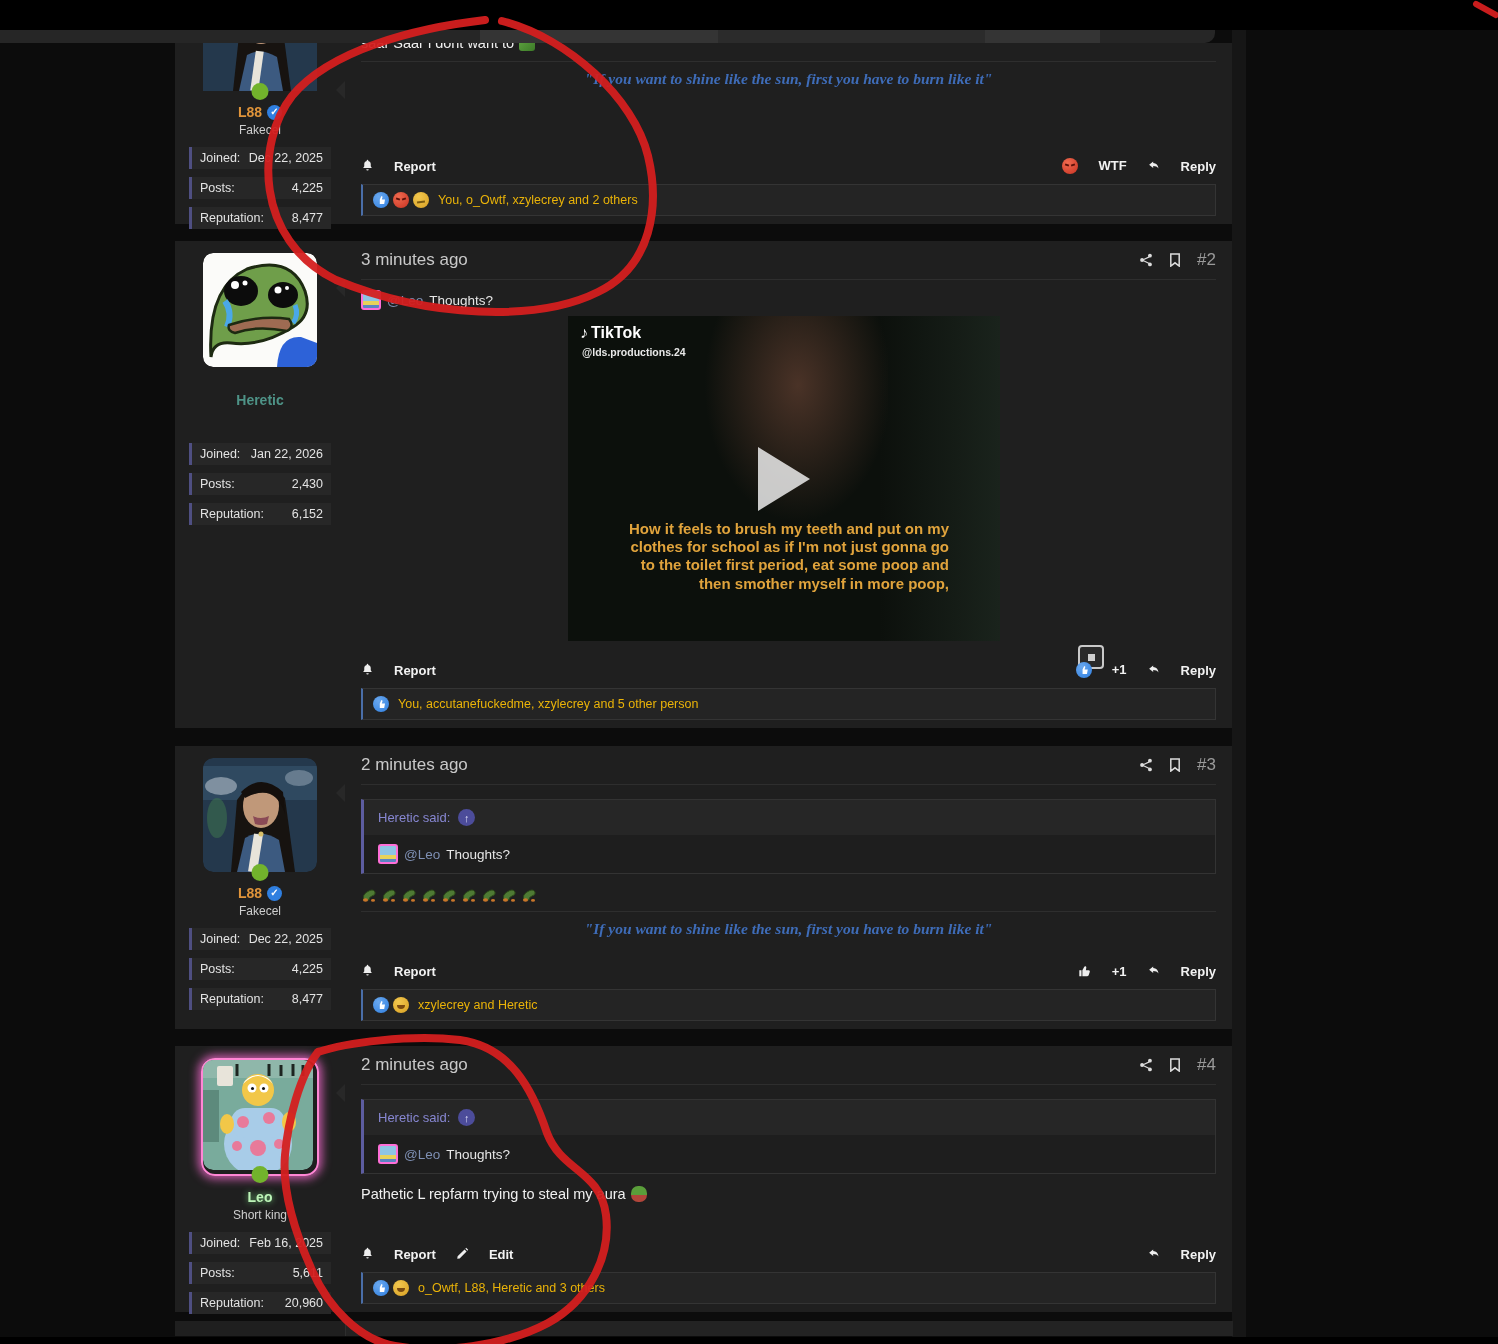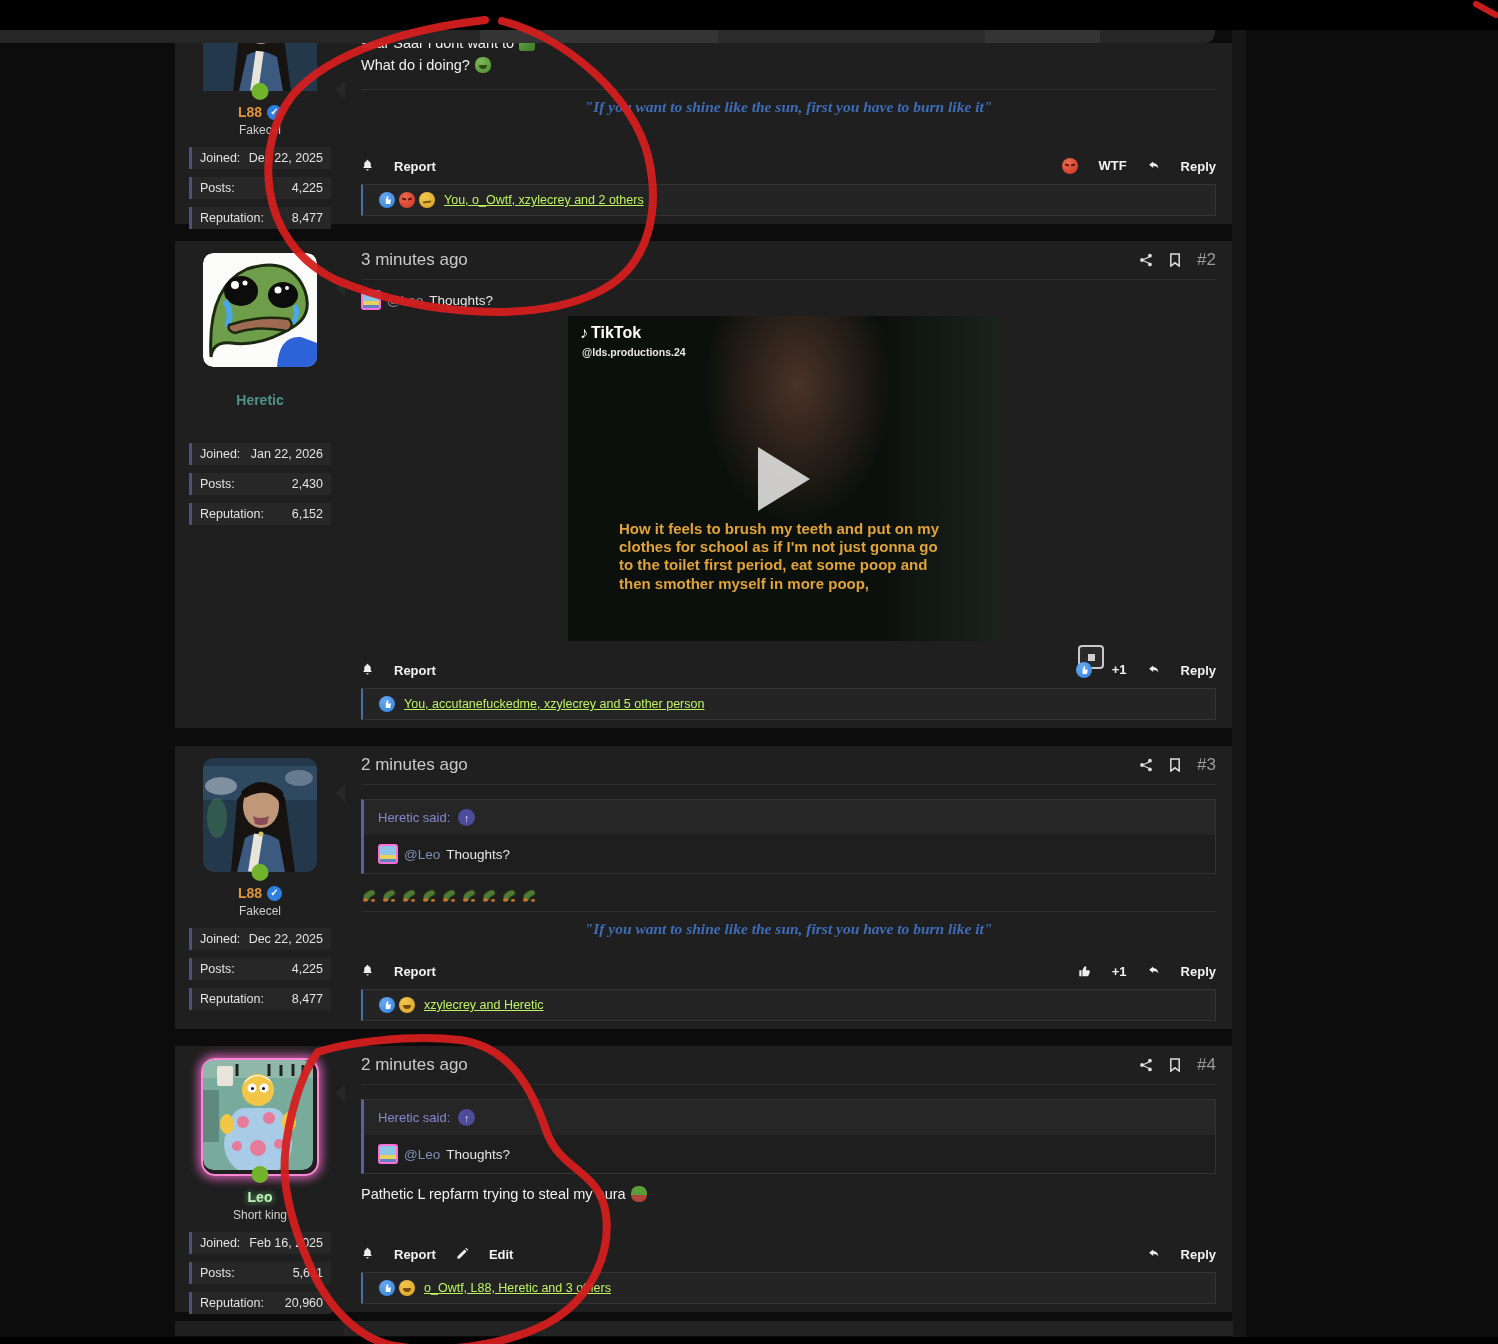--- a/index.html
+++ b/index.html
@@ -63,21 +63,21 @@
   .signature{border-top:1px solid #2e2e2e;margin-top:8px;padding:8px 0 2px;text-align:center;
       font-family:"Liberation Serif",serif;font-style:italic;font-weight:bold;
       color:var(--c-signature);font-size:15.5px;}
 
   .post-footer{display:flex;align-items:center;gap:20px;color:#f2f2f2;font-size:13px;font-weight:600;
       margin-top:auto;padding:6px 0 10px;flex:none;}
   .action{display:flex;align-items:flex-start;gap:20px;}
   .footer-right{margin-left:auto;display:flex;gap:20px;align-items:center;}
 
   .reaction-bar{background:#242424;border:1px solid #343434;border-left:2px solid #4a6ea8;
-      padding:7px 16px;display:flex;align-items:center;gap:4px;font-size:12.5px;color:#bef264;flex:none;text-decoration:underline;}
+      padding:7px 10px;display:flex;align-items:center;gap:4px;font-size:12.5px;color:#eab308;flex:none;}
   .reaction-bar .txt{margin-left:5px;}
 
   
   .emoji{width:16px;height:16px;border-radius:50%;display:inline-block;flex:none;position:relative;}
   .e-like{background:radial-gradient(circle at 35% 30%,#6aa8ee,#2f7fe0);}
   .e-like::after{content:"";position:absolute;left:4px;top:4px;width:8px;height:8px;
       background:#fff;clip-path:polygon(35% 100%,35% 45%,55% 0,70% 10%,60% 45%,100% 45%,90% 100%);}
   .e-mad{background:radial-gradient(circle at 35% 30%,#ef6a4f,#c93222);}
   .e-mad::before{content:"";position:absolute;left:3px;top:6px;width:4px;height:2px;background:#5a1008;transform:rotate(20deg);}
   .e-mad::after{content:"";position:absolute;right:3px;top:6px;width:4px;height:2px;background:#5a1008;transform:rotate(-20deg);}
@@ -96,21 +96,21 @@
   .video::before{content:"";position:absolute;left:120px;top:0;width:200px;height:230px;
       background:radial-gradient(ellipse at 55% 30%,rgba(95,62,48,.75),rgba(30,30,24,0) 60%);}
   .video::after{content:"";position:absolute;right:0;top:0;width:120px;height:325px;
       background:linear-gradient(90deg,rgba(20,26,20,0),#1a231c);}
   .vbrand{position:absolute;left:12px;top:8px;color:#fff;font-weight:bold;font-size:16px;display:flex;align-items:center;gap:3px;z-index:3;}
   .vhandle{position:absolute;left:14px;top:30px;color:#e8e8e8;font-weight:bold;font-size:10.5px;z-index:3;}
   .vplay{position:absolute;left:50%;top:50%;transform:translate(-50%,-50%);
       width:0;height:0;border-top:32px solid transparent;border-bottom:32px solid transparent;
       border-left:52px solid rgba(235,235,235,.85);z-index:3;}
   .vcaption{position:absolute;left:50%;bottom:48px;transform:translateX(-50%);width:330px;z-index:3;
-      color:var(--c-caption);font-weight:bold;font-size:15px;line-height:1.22;text-align:left;}
+      color:var(--c-caption);font-weight:bold;font-size:15px;line-height:1.22;text-align:right;}
   .media-icon{position:absolute;right:128px;top:404px;width:22px;height:20px;border:2px solid #c9c9c9;
       border-radius:4px;background:#2a2a2a;display:flex;align-items:center;justify-content:center;}
   .media-icon::after{content:"";width:7px;height:7px;background:#cfcfcf;}
 
   .emoji-row{display:flex;gap:3px;padding:12px 0 0;flex:none;}
 
   .post-stub{position:absolute;left:175px;top:1321px;width:1057px;height:15px;background:#1f1f1f;}
   .post-stub .inner{position:absolute;left:170px;top:0;width:887px;height:15px;background:#232323;border-left:1px solid #2e2e2e;}
 
   #annotation{position:absolute;left:0;top:0;z-index:60;pointer-events:none;}
@@ -163,24 +163,20 @@
       <span>Reputation:</span>
       <span>8,477</span>
     </div>
   </aside>
   <div class="content" style="padding-top:0;">
     <div class="clipped">
       <div class="body-text">
           <span>saar Saar i dont want to</span>
           <span class="emoji e-greensq"></span>
         </div>
-    </div>
-    <div class="body-text" style="padding:4px 0 8px;">
-      <span>What do i doing?</span>
-        <span class="emoji e-frog"></span>
     </div>
     <div class="signature">"If you want to shine like the sun, first you have to burn like it"</div>
     <div class="post-footer">
       <span class="action">
         <span class="icon">
             <svg width="13" height="13" viewBox="0 0 16 16" fill="#eee">
               <path d="M8 1a1 1 0 0 1 1 1v.4c1.8.4 3 2 3 3.8V9l1.3 2.2H2.7L4 9V6.2c0-1.8 1.2-3.4 3-3.8V2a1 1 0 0 1 1-1zM6.5 12.5h3a1.5 1.5 0 0 1-3 0z"></path>
             </svg>
           </span>
         <span>Report</span>

